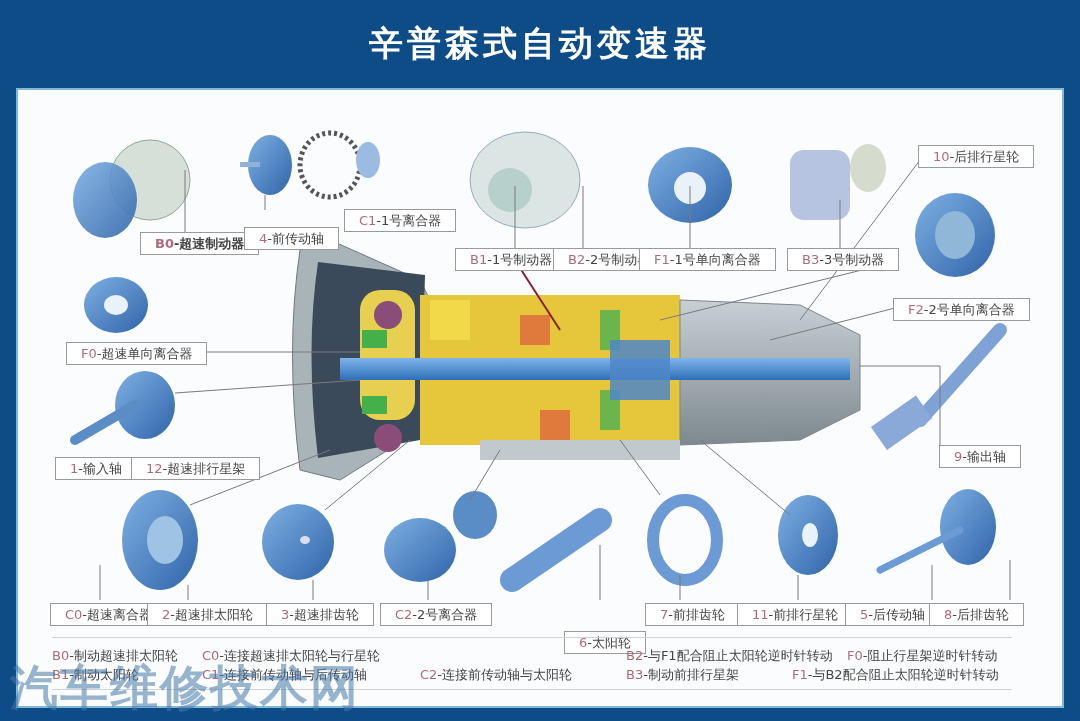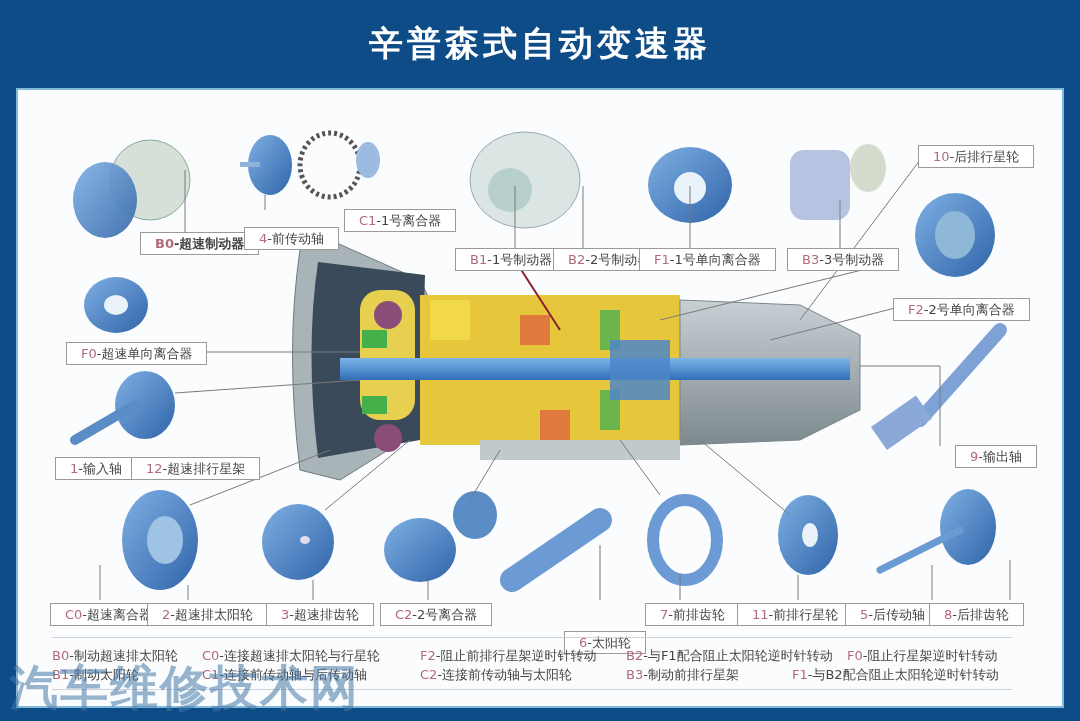--- a/index.html
+++ b/index.html
@@ -166,37 +166,36 @@
   <div class="lbl" style="left:344px;top:209px;"><span class="code">C1</span><span>-1号离合器</span></div>
   <div class="lbl" style="left:455px;top:248px;"><span class="code">B1</span><span>-1号制动器</span></div>
   <div class="lbl" style="left:553px;top:248px;"><span class="code">B2</span><span>-2号制动器</span></div>
   <div class="lbl" style="left:620px;top:248px;margin-left:19px;"><span class="code">F1</span><span>-1号单向离合器</span></div>
   <div class="lbl" style="left:787px;top:248px;"><span class="code">B3</span><span>-3号制动器</span></div>
   <div class="lbl" style="left:918px;top:145px;"><span class="code">10</span><span>-后排行星轮</span></div>
   <div class="lbl" style="left:893px;top:298px;"><span class="code">F2</span><span>-2号单向离合器</span></div>
   <div class="lbl" style="left:66px;top:342px;"><span class="code">F0</span><span>-超速单向离合器</span></div>
   <div class="lbl" style="left:55px;top:457px;"><span class="code">1</span><span>-输入轴</span></div>
   <div class="lbl" style="left:131px;top:457px;"><span class="code">12</span><span>-超速排行星架</span></div>
-  <div class="lbl" style="left:939px;top:445px;margin-left:16px;"><span class="code">9</span><span>-输出轴</span></div>
+  <div class="lbl" style="left:939px;top:445px;"><span class="code">9</span><span>-输出轴</span></div>
   <div class="lbl" style="left:50px;top:603px;"><span class="code">C0</span><span>-超速离合器</span></div>
   <div class="lbl" style="left:147px;top:603px;"><span class="code">2</span><span>-超速排太阳轮</span></div>
   <div class="lbl" style="left:266px;top:603px;"><span class="code">3</span><span>-超速排齿轮</span></div>
   <div class="lbl" style="left:380px;top:603px;"><span class="code">C2</span><span>-2号离合器</span></div>
   <div class="lbl" style="left:564px;top:603px;margin-top:28px;"><span class="code">6</span><span>-太阳轮</span></div>
   <div class="lbl" style="left:645px;top:603px;"><span class="code">7</span><span>-前排齿轮</span></div>
   <div class="lbl" style="left:737px;top:603px;"><span class="code">11</span><span>-前排行星轮</span></div>
   <div class="lbl" style="left:845px;top:603px;"><span class="code">5</span><span>-后传动轴</span></div>
   <div class="lbl" style="left:929px;top:603px;"><span class="code">8</span><span>-后排齿轮</span></div>
 
   <div class="hr" style="top:637px;"></div>
   <div class="legend">
     <div class="legend-row">
       <span class="legend-item" style="left:0px;"><span class="code">B0</span><span>-制动超速排太阳轮</span></span>
       <span class="legend-item" style="left:150px;"><span class="code">C0</span><span>-连接超速排太阳轮与行星轮</span></span>
-      <span class="legend-item" style="left:368px;"><span class="code">F2</span><span>-阻止前排行星架逆时针转动</span></span>
       <span class="legend-item" style="left:574px;"><span class="code">B2</span><span>-与F1配合阻止太阳轮逆时针转动</span></span>
       <span class="legend-item" style="left:795px;"><span class="code">F0</span><span>-阻止行星架逆时针转动</span></span>
     </div>
     <div class="legend-row">
       <span class="legend-item" style="left:0px;"><span class="code">B1</span><span>-制动太阳轮</span></span>
       <span class="legend-item" style="left:150px;"><span class="code">C1</span><span>-连接前传动轴与后传动轴</span></span>
       <span class="legend-item" style="left:368px;"><span class="code">C2</span><span>-连接前传动轴与太阳轮</span></span>
       <span class="legend-item" style="left:574px;"><span class="code">B3</span><span>-制动前排行星架</span></span>
       <span class="legend-item" style="left:740px;"><span class="code">F1</span><span>-与B2配合阻止太阳轮逆时针转动</span></span>
     </div>

